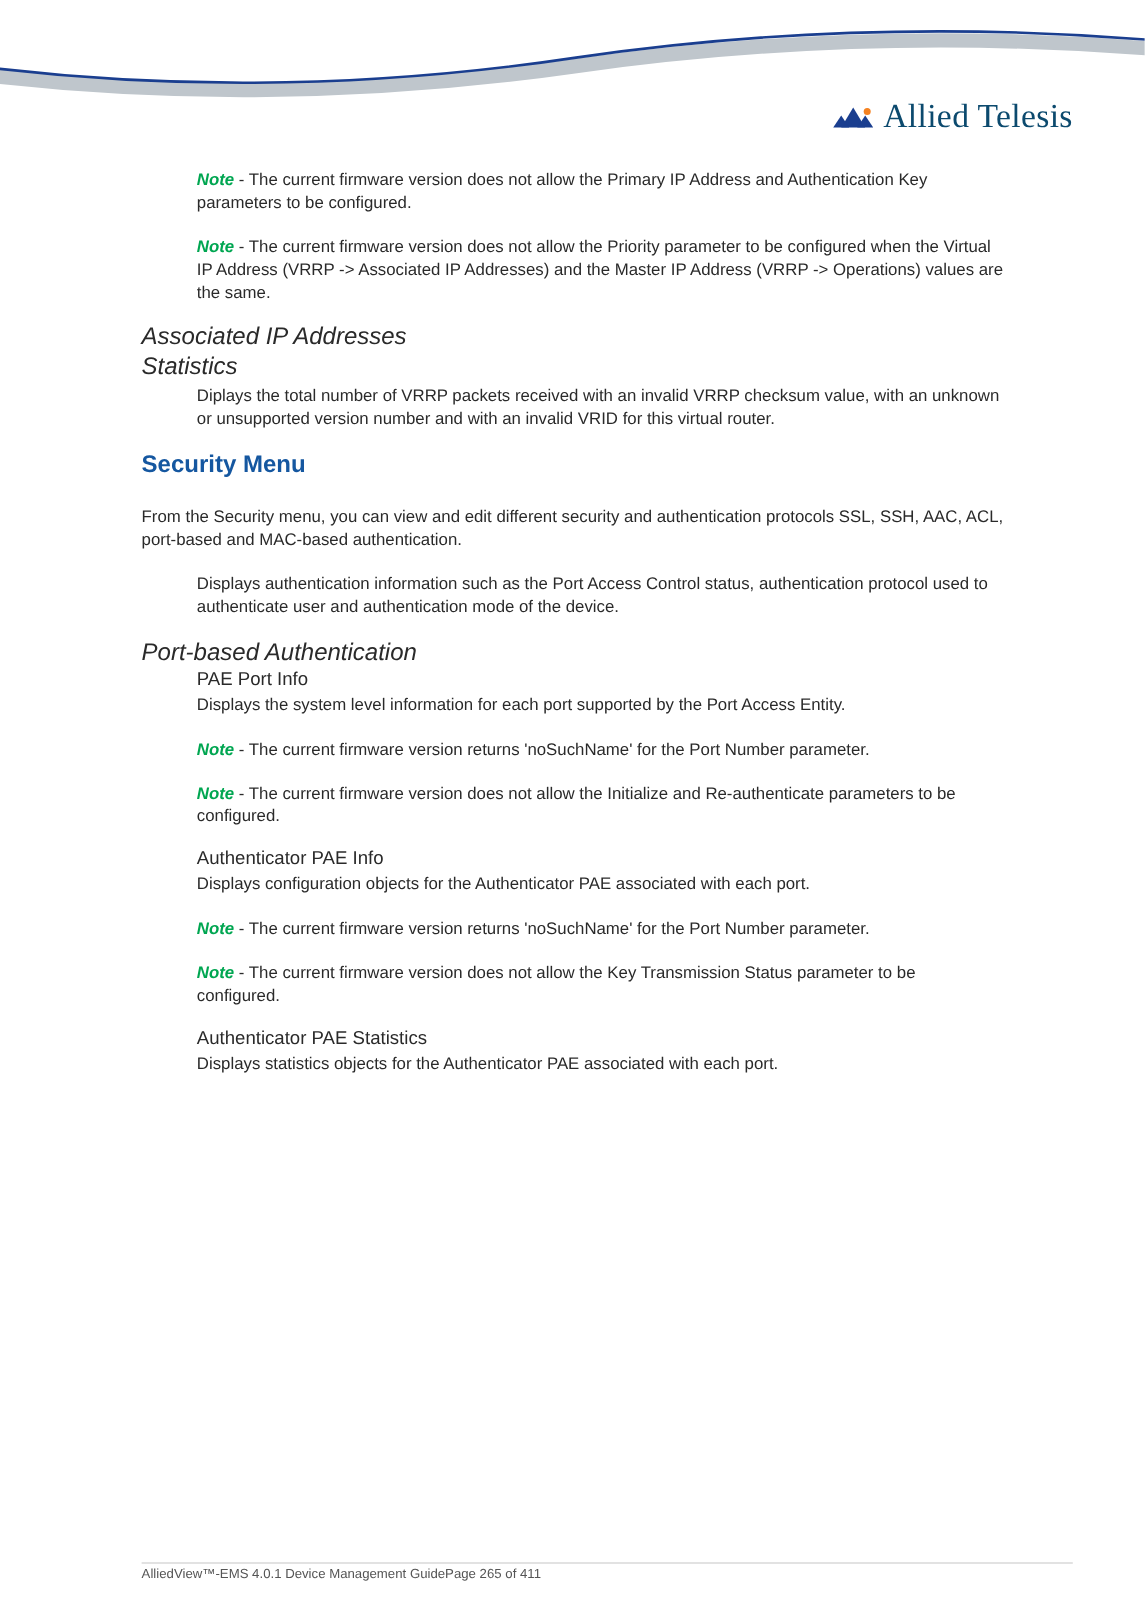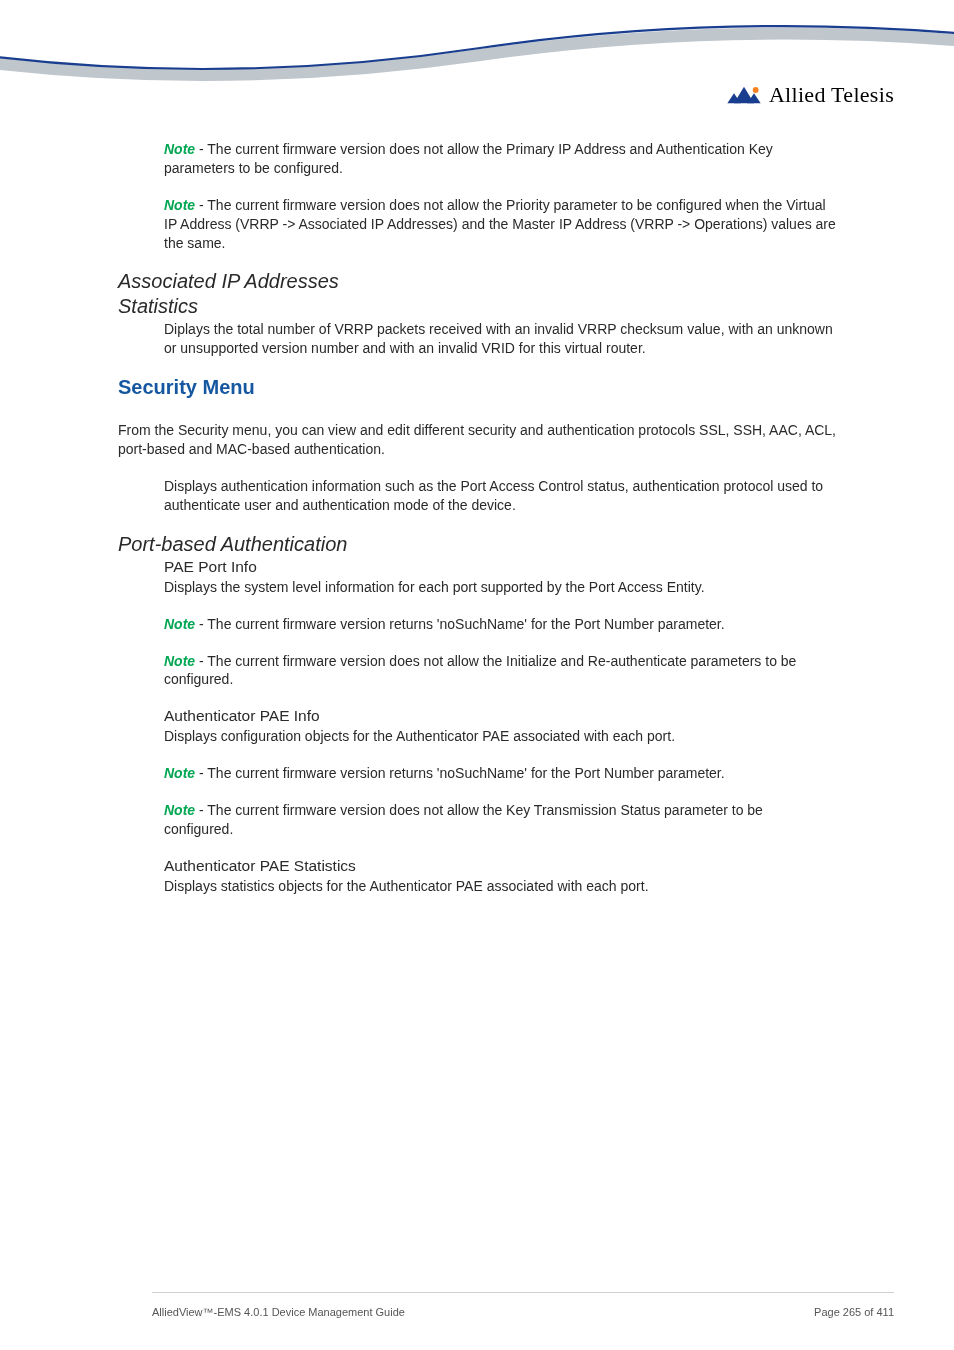--- a/index.html
+++ b/index.html
@@ -30,23 +30,23 @@
     right: 60px;
     display: flex;
     align-items: center;
     gap: 8px;
   }
   .logo-triangle {
     width: 34px;
     height: 20px;
   }
   .logo-text {
-    font-size: 22px;
+    font-size: 28px;
     font-family: Georgia, 'Times New Roman', serif;
-    color: #000000;
+    color: #0c4a6e;
     letter-spacing: 0.3px;
   }
   .content {
     padding: 0 118px 0 118px;
     color: #2a2a2a;
   }
   .para {
     font-size: 14px;
     line-height: 1.35;
     margin-bottom: 18px;
@@ -74,26 +74,25 @@
     font-weight: bold;
     color: #1557a0;
     margin: 14px 0 22px 0;
   }
   .footer {
     position: absolute;
     bottom: 32px;
     left: 118px;
     right: 60px;
     border-top: 1px solid #d0d0d0;
-    padding-top: 13px;
+    padding-top: 3px;
     display: flex;
-    justify-content: space-between;
+    justify-content: flex-start;
     font-size: 11px;
     color: #555;
-    margin-left: 34px;
   }
 </style>
 </head>
 <body>
 
 <div class="header-area">
   <svg class="swoosh-back" viewBox="0 0 1060 110" preserveAspectRatio="none">
     <path d="M -10 55 Q 260 95 540 55 Q 800 18 1070 45" stroke="#bfc6cc" stroke-width="12" fill="none" stroke-linecap="round"></path>
     <path d="M -10 48 Q 260 90 540 48 Q 800 10 1070 38" stroke="#1a3e8f" stroke-width="2.2" fill="none"></path>
   </svg>

